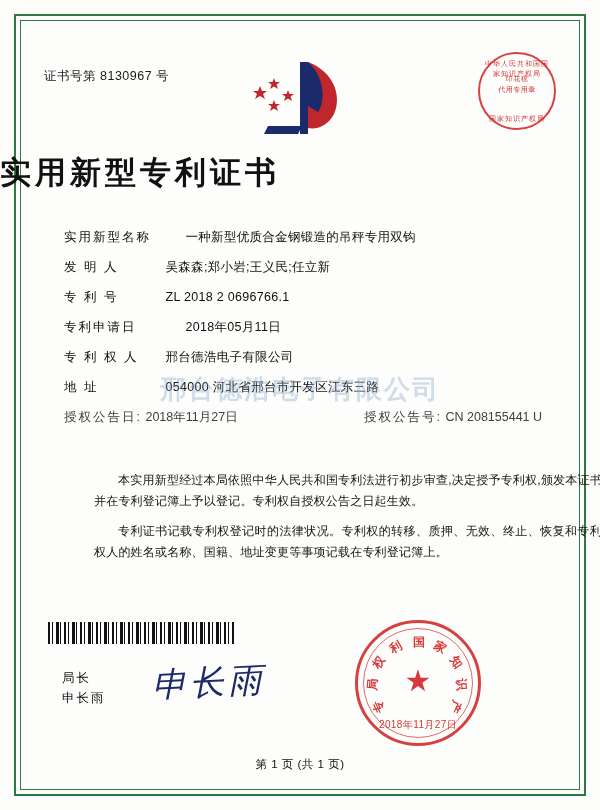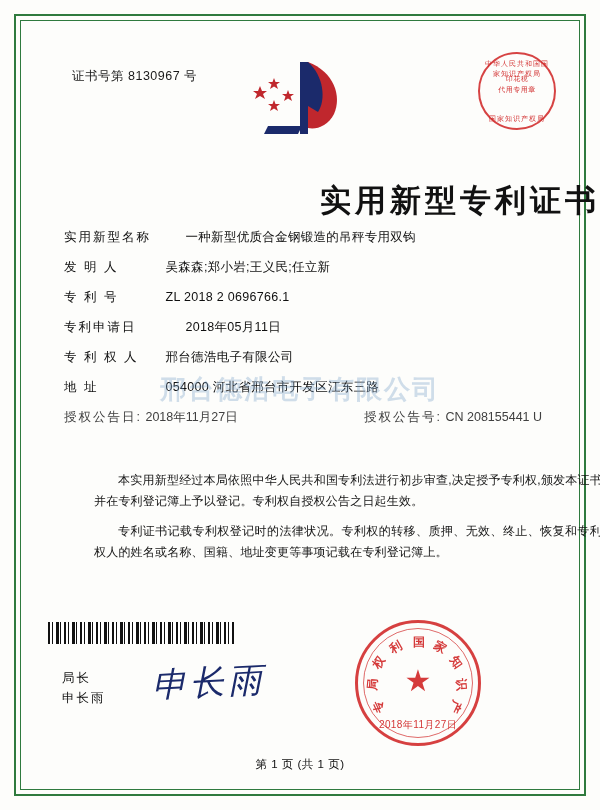--- a/index.html
+++ b/index.html
@@ -41,21 +41,20 @@
 
   
   .cert-no {
     position: absolute;
     left: 44px;
     top: 68px;
     font-size: 12.5px;
     color: #1a1a1a;
     letter-spacing: 0.5px;
     white-space: nowrap;
-    margin-left: 28px;
   }
 
   
   .logo {
     position: absolute;
     left: 238px;
     top: 56px;
     width: 120px;
     height: 84px;
   }
@@ -110,27 +109,26 @@
     letter-spacing: 1px;
     opacity: 0.9;
   }
 
   
   .main-title {
     position: absolute;
     left: 0;
     right: 0;
     top: 152px;
-    text-align: right;
+    text-align: left;
     font-size: 31px;
     font-weight: bold;
     letter-spacing: 4px;
     color: #111;
     font-family: "DejaVu Sans", sans-serif;
-    margin-top: 28px;
   }
 
   
   .fields {
     position: absolute;
     left: 44px;
     top: 222px;
     width: 512px;
     margin-left: 20px;
   }

